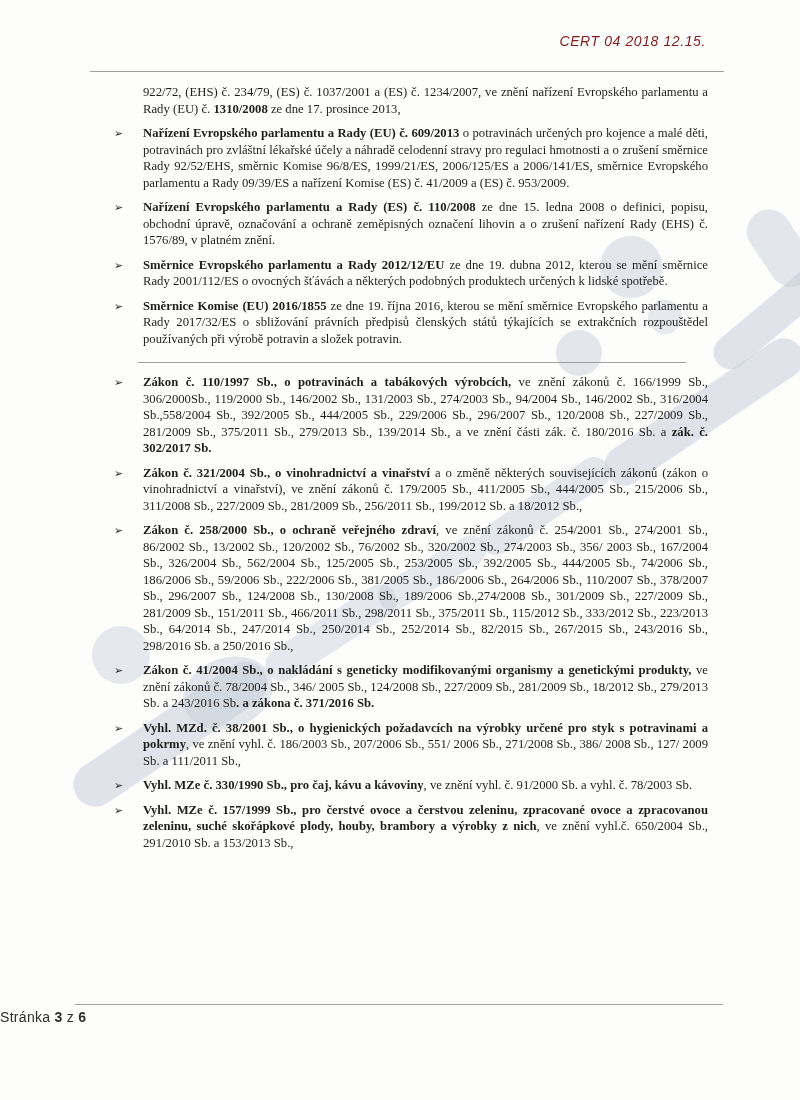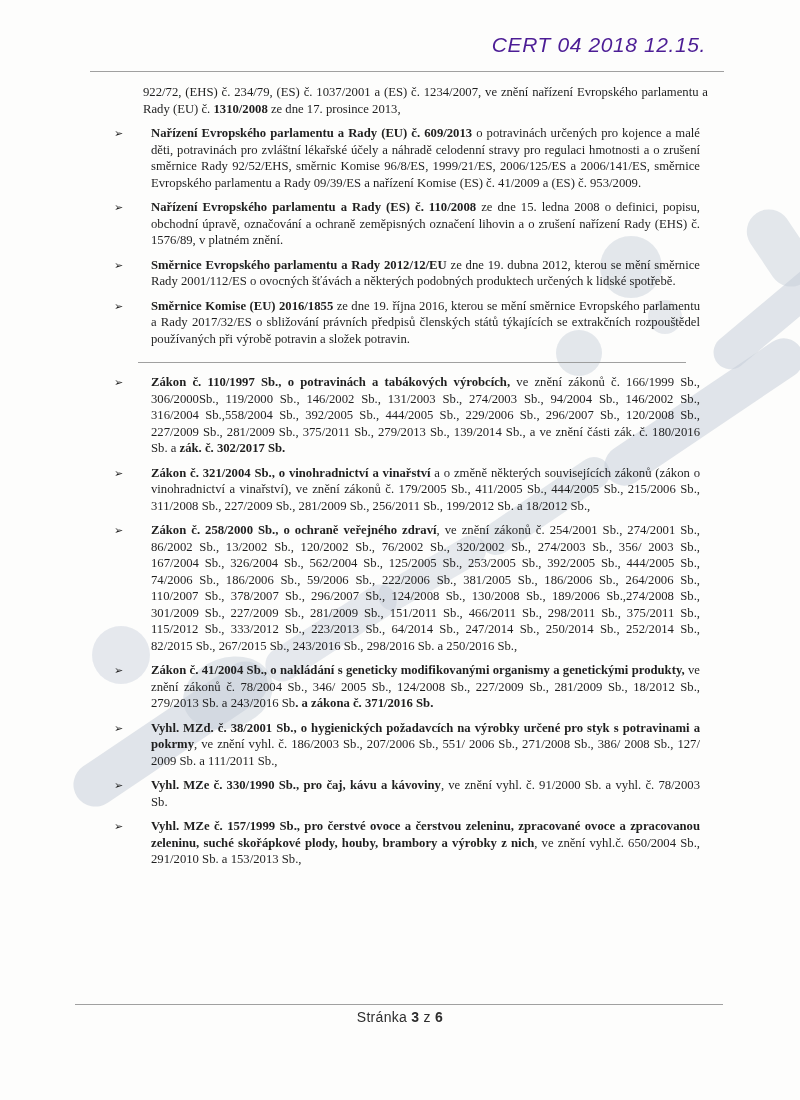--- a/index.html
+++ b/index.html
@@ -26,40 +26,40 @@
   .wm .s8{left:700px;top:298px;width:150px;height:34px;transform:rotate(-40deg);}
   .wm .s9{left:556px;top:330px;width:46px;height:46px;border-radius:50%;opacity:.45;}
   .wm .s10{left:600px;top:236px;width:62px;height:62px;border-radius:50%;opacity:.45;}
   .wm .s11{left:648px;top:300px;width:34px;height:34px;border-radius:50%;opacity:.4;}
   .wm .s12{left:758px;top:206px;width:44px;height:84px;transform:rotate(-34deg);opacity:.45;}
 
   
   .doc-code{
     position:absolute;top:33px;right:94px;z-index:2;
     font-family:"Liberation Sans", sans-serif;
-    font-style:italic;font-size:21px;color:#4c1d95;letter-spacing:.6px;
+    font-style:italic;font-size:14px;color:#7f1d1d;letter-spacing:.6px;
   }
   .rule{position:absolute;z-index:2;height:0;border-top:1.5px solid #8f8f8f;opacity:.85;}
   .rule-top{left:90px;top:71px;width:634px;}
   .rule-bottom{left:75px;top:1004px;width:648px;}
   .footer-text{
     position:absolute;top:1009px;left:0;width:800px;z-index:2;
-    text-align:center;
+    text-align:left;
     font-family:"Liberation Sans", sans-serif;
     font-size:14px;color:#2e2e2e;letter-spacing:.3px;
   }
 
   
   .doc-text{
     position:absolute;left:143px;top:84px;width:565px;z-index:1;
     font-size:12.7px;line-height:16.5px;text-align:justify;
   }
   .para{margin:0 0 8px 0;}
   .bullet{position:relative;margin:0 0 8px 0;}
-  .bullet .para{margin:8px;}
+  .bullet .para{margin:0;}
   .glyph{
     position:absolute;left:-29px;top:1px;
     font-family:"DejaVu Sans", sans-serif;
     font-size:11px;color:#1d1d1d;
   }
   .b{font-weight:bold;}
   .separator{
     border-top:1.5px solid #8f8f8f;opacity:.85;
     width:548px;margin:15px 0 11px -5px;height:0;
   }

